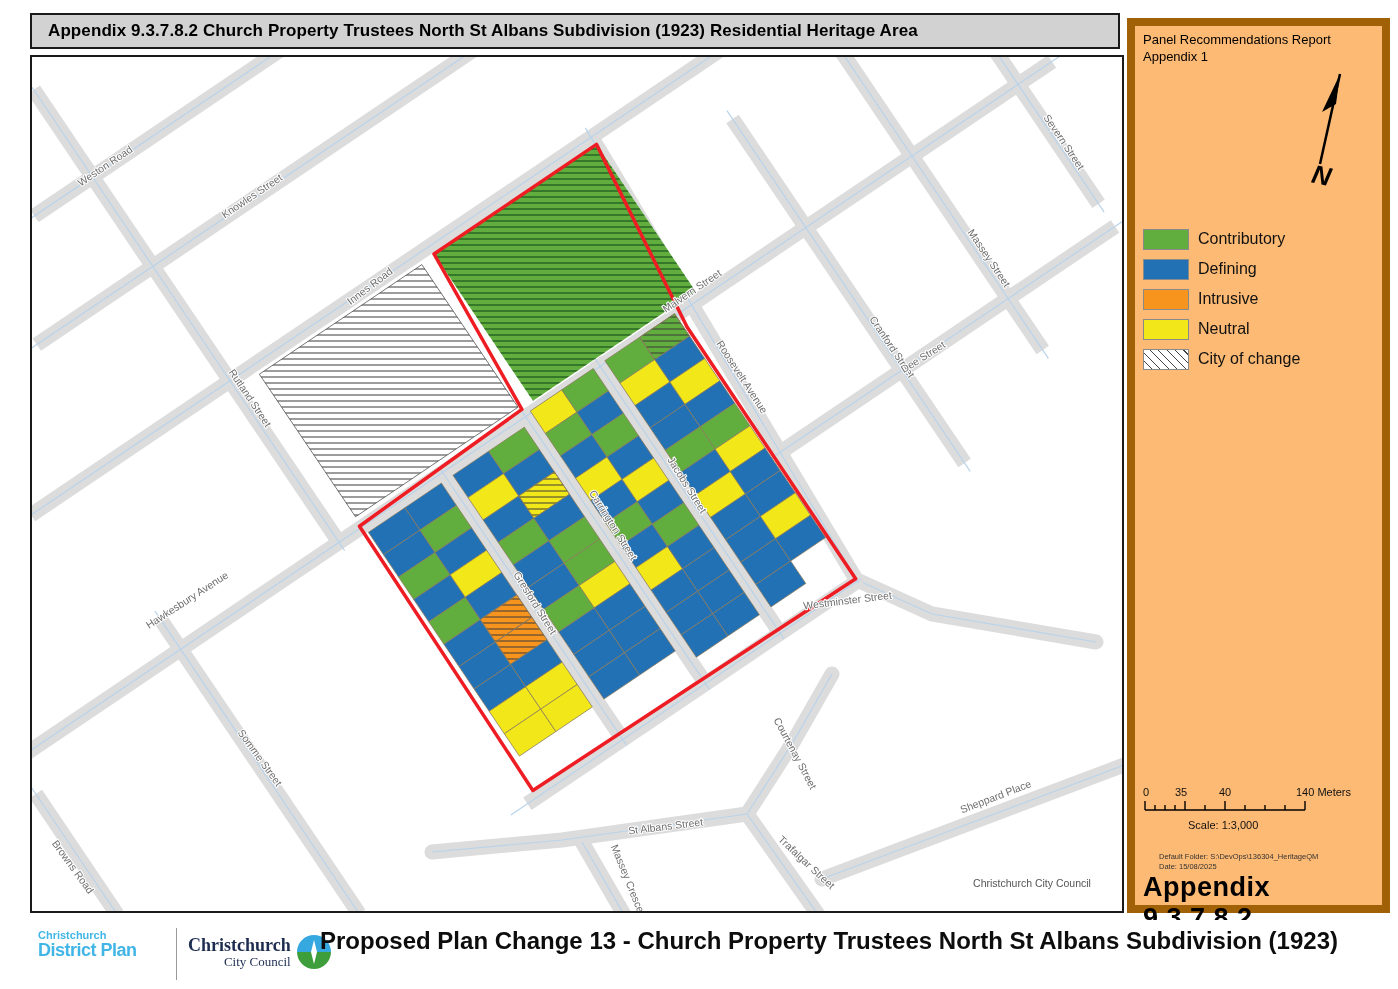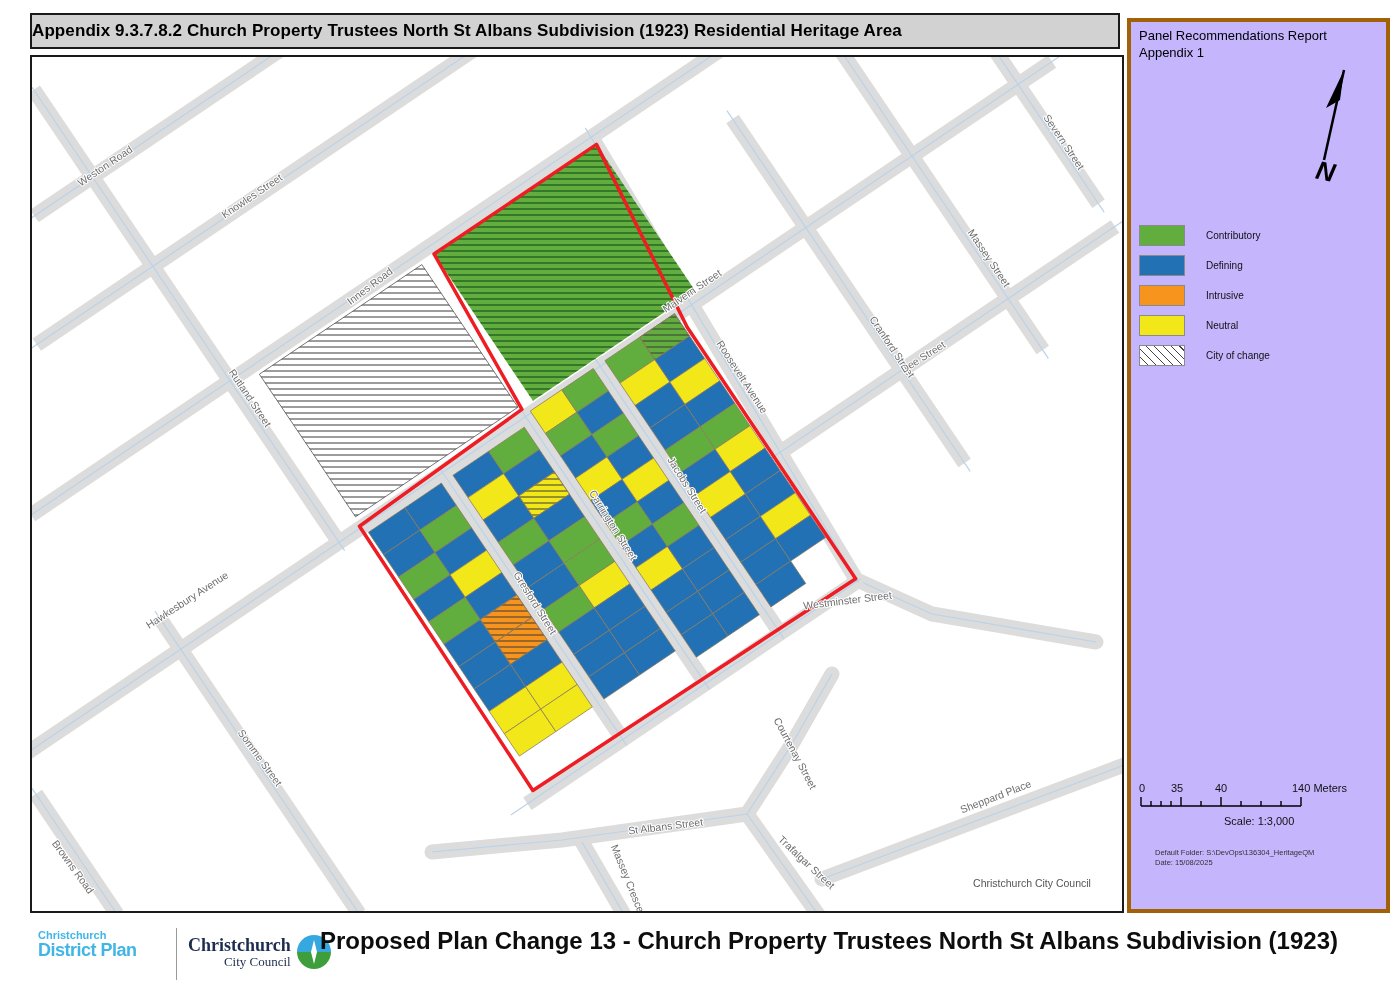--- a/index.html
+++ b/index.html
@@ -1,34 +1,34 @@
 <!DOCTYPE html>
 <html><head>
 <meta charset="utf-8">
 <style>
   html,body{margin:0;padding:0;background:#fff;font-family:"Liberation Sans",sans-serif;}
   .page{position:relative;width:1398px;height:989px;background:#fff;overflow:hidden;}
   .title-bar{position:absolute;left:30px;top:13px;width:1090px;height:36px;background:#d2d2d2;
-    border:2px solid #1a1a1a;display:flex;align-items:center;padding-left:0;box-sizing:border-box;
+    border:2px solid #1a1a1a;display:flex;align-items:center;padding-left:16px;box-sizing:border-box;
     font-weight:bold;font-size:17px;color:#000;letter-spacing:.1px;}
   .map-frame{position:absolute;left:30px;top:55px;width:1094px;height:858px;border:2px solid #1a1a1a;
     box-sizing:border-box;background:#fff;overflow:hidden;}
-  .side-panel{position:absolute;left:1127px;top:18px;width:263px;height:895px;border:4px solid #a16207;
-    box-sizing:border-box;background:#c4b5fd;}
+  .side-panel{position:absolute;left:1127px;top:18px;width:263px;height:895px;border:8px solid #a16207;
+    box-sizing:border-box;background:#fdba74;}
   .panel-title{position:absolute;left:8px;top:6px;font-size:13px;color:#000;line-height:1.3;}
   .north{position:absolute;right:28px;top:40px;}
   .legend{position:absolute;left:8px;top:198px;}
   .legend-row{display:flex;align-items:center;height:30px;}
   .swatch{width:46px;height:21px;border:1px solid #8a8a8a;box-sizing:border-box;flex:0 0 auto;}
   .swatch.hatch{background:repeating-linear-gradient(45deg,#fff 0 5px,#444 5px 6px);}
-  .legend-label{margin-left:21px;font-size:10px;color:#111;}
+  .legend-label{margin-left:9px;font-size:16px;color:#111;}
   .scalebar{position:absolute;left:8px;top:760px;width:240px;}
   .sb-nums{position:relative;height:13px;font-size:11px;color:#111;}
   .sb-nums span{position:absolute;top:0;}
-  .sb-scale{font-size:11px;color:#111;margin-top:2px;margin-left:85px;}
+  .sb-scale{font-size:11px;color:#111;margin-top:2px;margin-left:45px;}
   .folder{position:absolute;left:24px;top:826px;font-size:7.5px;color:#333;line-height:1.35;}
   .appendix-big{position:absolute;left:8px;top:846px;font-size:27px;font-weight:bold;color:#000;letter-spacing:.5px;}
   .footer{position:absolute;left:0;top:920px;width:1260px;height:69px;background:#fff;}
   .dp-logo{position:absolute;left:38px;top:10px;color:#41b6e6;line-height:1;}
   .dp-top{font-size:11px;font-weight:bold;}
   .dp-bottom{font-size:18px;font-weight:bold;letter-spacing:-.5px;}
   .footer-divider{position:absolute;left:176px;top:8px;width:1px;height:52px;background:#9a9a9a;}
   .ccc-logo{position:absolute;left:188px;top:14px;display:flex;align-items:center;}
   .ccc-text{text-align:right;color:#1d2d50;line-height:1.05;font-family:"Liberation Serif",serif;}
   .ccc-line1{font-size:18px;font-weight:bold;}
@@ -308,20 +308,21 @@
         </g>
       </svg>
       <div class="sb-scale">Scale: 1:3,000</div>
     </div>
 
     <div class="folder">
       <div>Default Folder: S:\DevOps\136304_HeritageQM</div>
       <div>Date: 15/08/2025</div>
     </div>
 
+    <div class="appendix-big">Appendix 9.3.7.8.2</div>
   </div>
 
   <div class="footer">
     <div class="dp-logo">
       <div class="dp-top">Christchurch</div>
       <div class="dp-bottom">District Plan</div>
     </div>
     <div class="footer-divider"></div>
     <div class="ccc-logo">
       <div class="ccc-text">

